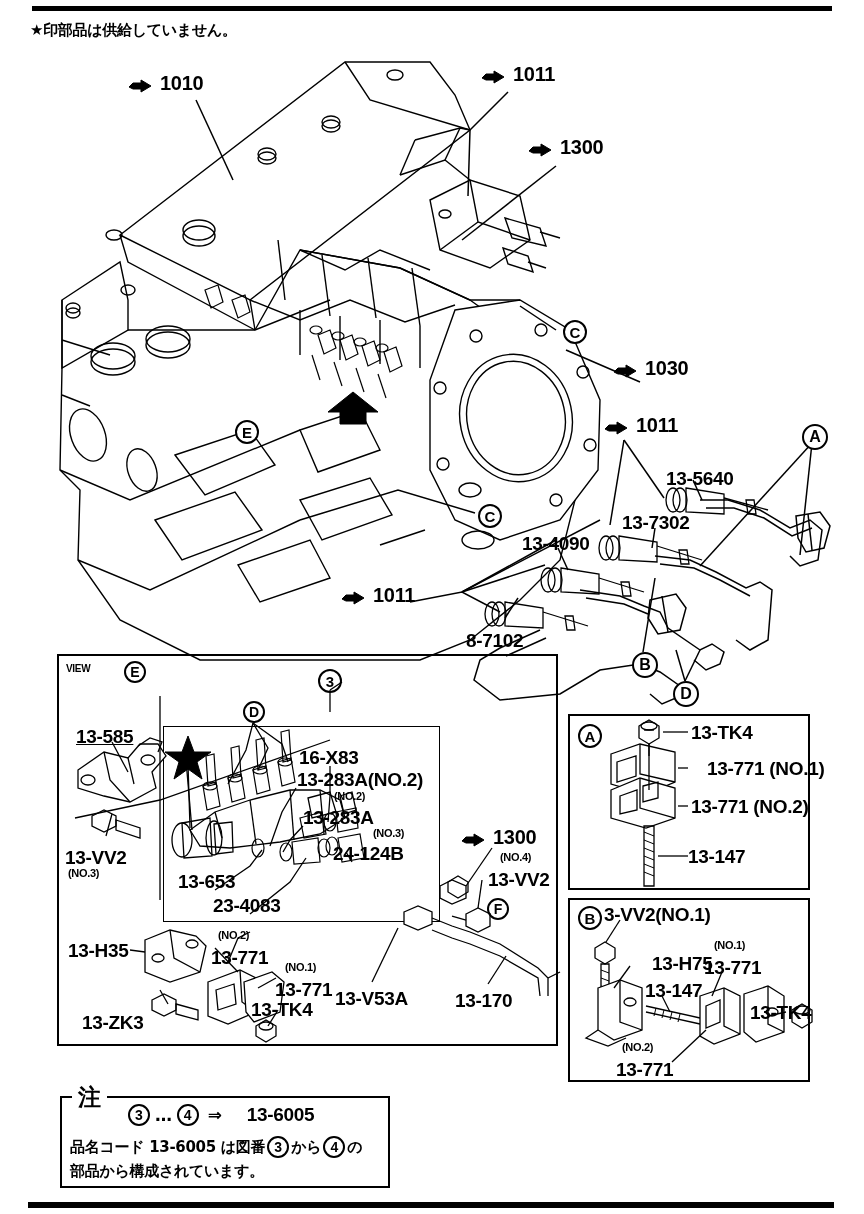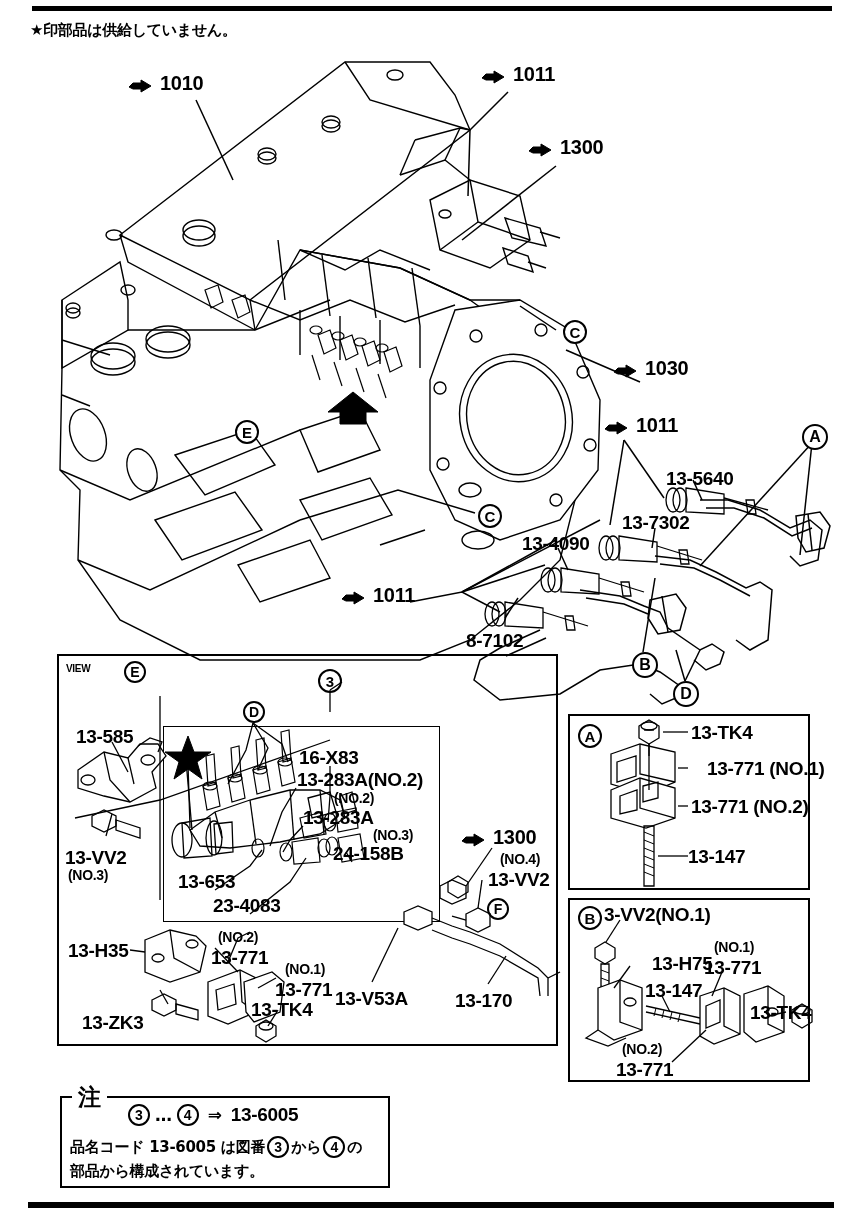--- a/index.html
+++ b/index.html
@@ -2,21 +2,21 @@
 <html><head>
 <meta charset="utf-8">
 <style>
   html,body{margin:0;padding:0;background:#fff;}
   body{width:864px;height:1214px;position:relative;overflow:hidden;
        font-family:"Liberation Sans","DejaVu Sans",sans-serif;color:#000;}
   .page{position:absolute;left:0;top:0;width:864px;height:1209px;}
   .rule{position:absolute;background:#000;}
   .txt{position:absolute;white-space:pre;font-weight:bold;letter-spacing:-0.3px;}
   .pn{font-size:19px;}
-  .pn-s{font-size:14px;}
+  .pn-s{font-size:11px;}
   .big{font-size:20px;}
   .jp{font-family:"DejaVu Sans",sans-serif;font-weight:bold;}
   .box{position:absolute;border:2px solid #000;box-sizing:border-box;}
   .boxthin{position:absolute;border:1.5px solid #000;box-sizing:border-box;}
   .circ{position:absolute;border:2px solid #000;border-radius:50%;
         display:flex;align-items:center;justify-content:center;
         font-weight:bold;box-sizing:border-box;background:#fff;}
   .c22{width:22px;height:22px;font-size:14px;}
   .c24{width:24px;height:24px;font-size:15px;}
   .c26{width:26px;height:26px;font-size:16px;}
@@ -386,29 +386,29 @@
       <path d="M488 984 L506 956"></path>
 
       <path d="M75 818 L160 800 L330 740"></path>
 
       <path d="M188 764 L190 828"></path>
     </g>
 
     <polygon class="fill" points="188,736 194,752 211,752 197,762 202,779 188,769 174,779 179,762 165,752 182,752"></polygon>
   </svg>
 
-  <div class="txt pn" style="left:76px;top:726px;">13-585</div>
+  <div class="txt pn" style="left:76px;top:726px;text-decoration:underline;">13-585</div>
   <div class="txt pn" style="left:65px;top:847px;">13-VV2</div>
   <div class="txt pn-s" style="left:68px;top:867px;">(NO.3)</div>
   <div class="txt pn" style="left:299px;top:747px;">16-X83</div>
   <div class="txt pn" style="left:297px;top:769px;">13-283A(NO.2)</div>
   <div class="txt pn-s" style="left:334px;top:790px;">(NO.2)</div>
   <div class="txt pn" style="left:303px;top:807px;">13-283A</div>
   <div class="txt pn-s" style="left:373px;top:827px;">(NO.3)</div>
-  <div class="txt pn" style="left:333px;top:843px;">24-158B</div>
+  <div class="txt pn" style="left:333px;top:843px;">24-124B</div>
   <div class="txt pn" style="left:178px;top:871px;">13-653</div>
   <div class="txt pn" style="left:213px;top:895px;">23-4083</div>
   <div class="txt pn-s" style="left:500px;top:851px;">(NO.4)</div>
   <div class="txt pn" style="left:488px;top:869px;">13-VV2</div>
   <div class="txt pn" style="left:68px;top:940px;">13-H35</div>
   <div class="txt pn-s" style="left:218px;top:929px;">(NO.2)</div>
   <div class="txt pn" style="left:211px;top:947px;">13-771</div>
   <div class="txt pn-s" style="left:285px;top:961px;">(NO.1)</div>
   <div class="txt pn" style="left:275px;top:979px;">13-771</div>
   <div class="txt pn" style="left:251px;top:999px;">13-TK4</div>
@@ -522,21 +522,21 @@
   <div class="txt pn" style="left:616px;top:1059px;">13-771</div>
 
   <div class="box" style="left:60px;top:1096px;width:330px;height:92px;"></div>
   <div class="txt jp" style="left:72px;top:1082px;font-size:23px;background:#fff;padding:0 6px;">注</div>
 
   <div style="position:absolute;left:128px;top:1104px;display:flex;align-items:center;gap:5px;">
     <span class="circ c22" style="position:relative;left:0;top:0;">3</span>
     <span class="txt jp" style="position:relative;font-size:17px;">…</span>
     <span class="circ c22" style="position:relative;left:0;top:0;">4</span>
     <span class="txt" style="position:relative;font-size:17px;margin-left:4px;">⇒</span>
-    <span class="txt pn" style="position:relative;margin-left:4px;">13-6005</span>
+    <span class="txt pn" style="position:relative;margin-left:20px;">13-6005</span>
   </div>
 
   <div style="position:absolute;left:70px;top:1136px;display:flex;align-items:center;gap:2px;">
     <span class="txt jp" style="position:relative;font-size:15px;">品名コード 13-6005 は図番</span>
     <span class="circ c22" style="position:relative;left:0;top:0;">3</span>
     <span class="txt jp" style="position:relative;font-size:15px;">から</span>
     <span class="circ c22" style="position:relative;left:0;top:0;">4</span>
     <span class="txt jp" style="position:relative;font-size:15px;">の</span>
   </div>
 

